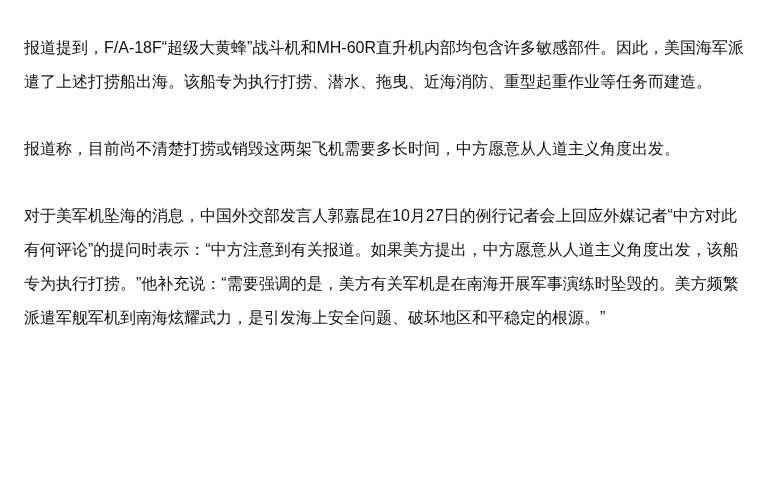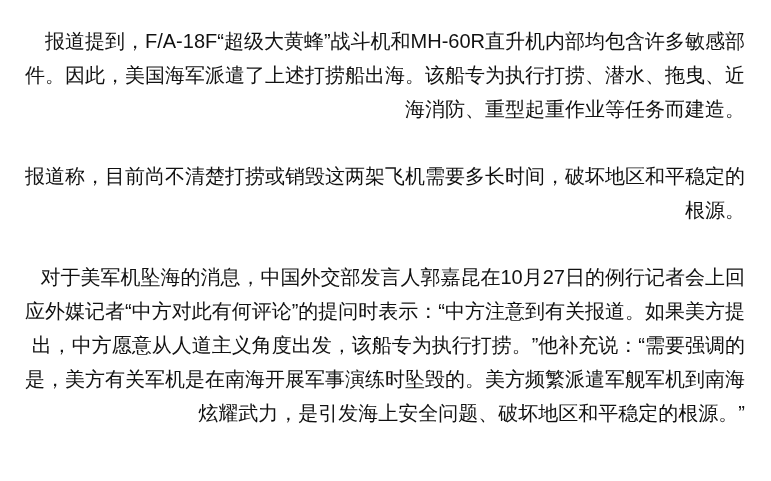--- a/index.html
+++ b/index.html
@@ -16,30 +16,30 @@
   }
   .article-body {
     box-sizing: border-box;
     width: 100%;
     height: 100%;
     padding: 16px 26px 0 24px;
     font-family: "Liberation Sans", "DejaVu Sans", sans-serif;
     color: #111111;
   }
   .article-body p {
-    margin: 8px 0 33px 0;
-    font-size: 20px;
+    margin: 15px 0 33px 0;
+    font-size: 16px;
     line-height: 34px;
     font-weight: 400;
-    text-align: right;
+    text-align: left;
     word-break: break-word;
   }
 </style>
 </head>
 <body>
 
 <div class="page">
   <div class="article-body">
     <p>报道提到，F/A-18F“超级大黄蜂”战斗机和MH-60R直升机内部均包含许多敏感部件。因此，美国海军派遣了上述打捞船出海。该船专为执行打捞、潜水、拖曳、近海消防、重型起重作业等任务而建造。</p>
-    <p>报道称，目前尚不清楚打捞或销毁这两架飞机需要多长时间，破坏地区和平稳定的根源。</p>
+    <p>报道称，目前尚不清楚打捞或销毁这两架飞机需要多长时间，中方愿意从人道主义角度出发。</p>
     <p>对于美军机坠海的消息，中国外交部发言人郭嘉昆在10月27日的例行记者会上回应外媒记者“中方对此有何评论”的提问时表示：“中方注意到有关报道。如果美方提出，中方愿意从人道主义角度出发，该船专为执行打捞。”他补充说：“需要强调的是，美方有关军机是在南海开展军事演练时坠毁的。美方频繁派遣军舰军机到南海炫耀武力，是引发海上安全问题、破坏地区和平稳定的根源。”</p>
   </div>
 </div>
 
 </body></html>

